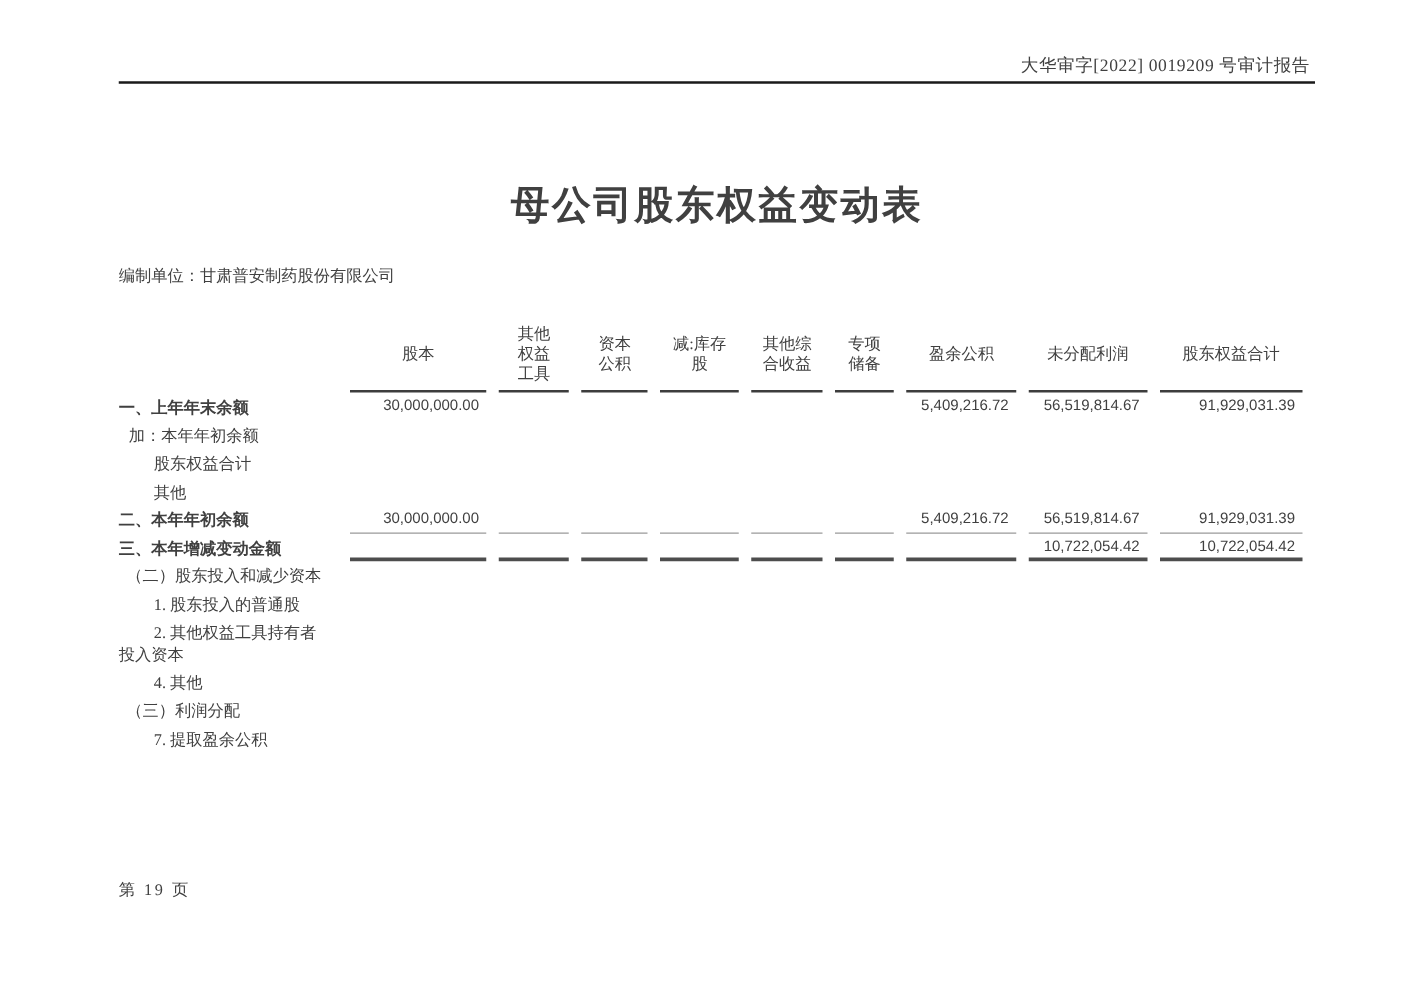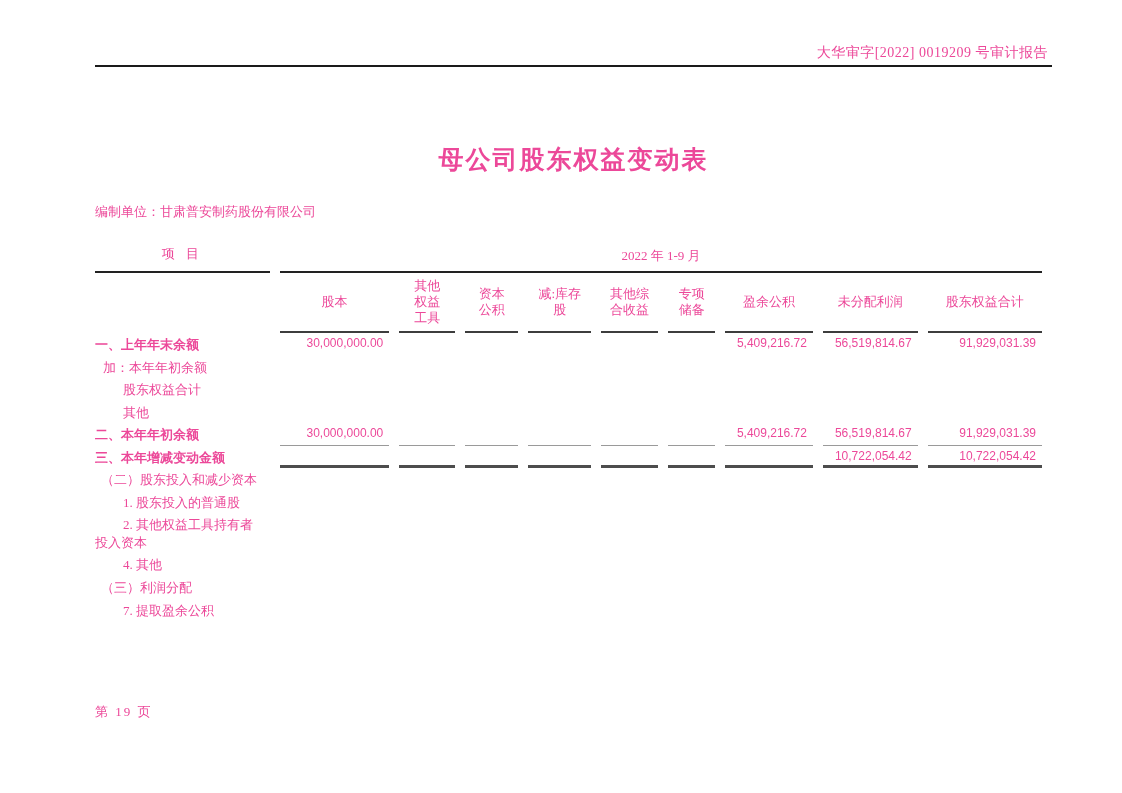--- a/index.html
+++ b/index.html
@@ -1,37 +1,37 @@
 <!DOCTYPE html>
 <html><head>
 <meta charset="utf-8">
 <style>
   html,body{margin:0;padding:0;background:#ffffff;}
   .page{
     position:relative;
     width:1122px;height:793px;
     background:#ffffff;
-    color:#ec4899;
+    color:#404040;
     font-family:"Liberation Serif","DejaVu Serif",serif;
     overflow:hidden;
   }
   .content{position:absolute;left:95px;top:0;width:957px;}
   .doc-header{
     padding-top:44px;
     text-align:right;
     font-size:14px;
     letter-spacing:.5px;
     padding-bottom:3px;
     padding-right:4px;
     border-bottom:2px solid #1a1a1a;
   }
   .title{
     margin:76px 0 0 0;
     text-align:center;
-    font-size:25px;
+    font-size:31px;
     font-weight:bold;
     letter-spacing:2px;
     font-family:Liberation Mono, monospace;
   }
   .subtitle-row{
     display:flex;
     justify-content:space-between;
     margin-top:27px;
     font-size:13px;
   }
@@ -111,24 +111,20 @@
         <col style="width:57px">
         <col style="width:54px">
         <col style="width:64px">
         <col style="width:58px">
         <col style="width:48px">
         <col style="width:88px">
         <col style="width:95px">
         <col style="width:115px">
       </colgroup>
       <thead>
-        <tr>
-          <th class="item-h">项 目</th>
-          <th class="period-h" colspan="9">2022 年 1-9 月</th>
-        </tr>
         <tr>
           <th></th>
         <th class="col-h"><span class="col-h-text">股本</span></th>
             <th class="col-h"><span class="col-h-text">其他
 权益
 工具</span></th>
             <th class="col-h"><span class="col-h-text">资本
 公积</span></th>
             <th class="col-h"><span class="col-h-text">减:库存
 股</span></th>

